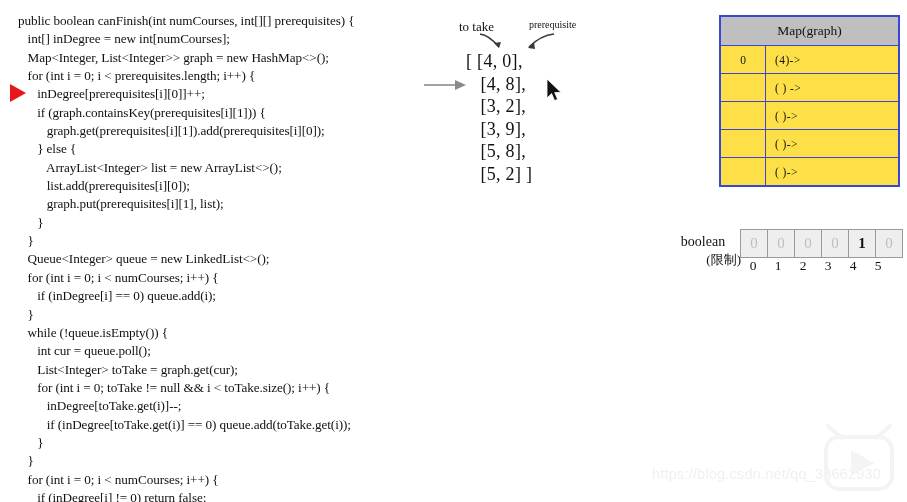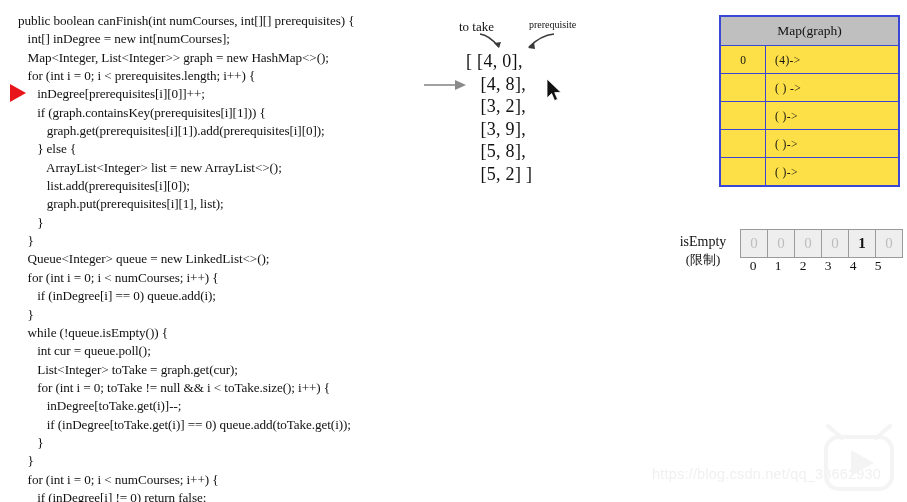--- a/index.html
+++ b/index.html
@@ -139,20 +139,21 @@
     top: 233px;
     width: 76px;
     text-align: center;
     font-size: 14px;
     line-height: 18px;
     color: #111;
   }
   #indegree-label .zh {
     display: block;
     font-size: 13px;
+    text-align: right;
   }
   #indegree-cells {
     position: absolute;
     left: 740px;
     top: 229px;
     display: flex;
   }
   #indegree-cells .cell {
     width: 26px;
     height: 27px;
@@ -257,21 +258,21 @@
         <td class="map-val">( )-&gt;</td>
       </tr>
       <tr>
         <td class="map-key"></td>
         <td class="map-val">( )-&gt;</td>
       </tr>
     </tbody>
 </table>
 
 <div id="indegree-label">
-  <span>isEmpty</span>
+  <span>boolean</span>
   <span class="zh">(限制)</span>
 </div>
 <div id="indegree-cells">
     <div class="cell">0</div>
     <div class="cell">0</div>
     <div class="cell">0</div>
     <div class="cell">0</div>
     <div class="cell hl">1</div>
     <div class="cell">0</div>
   </div>

